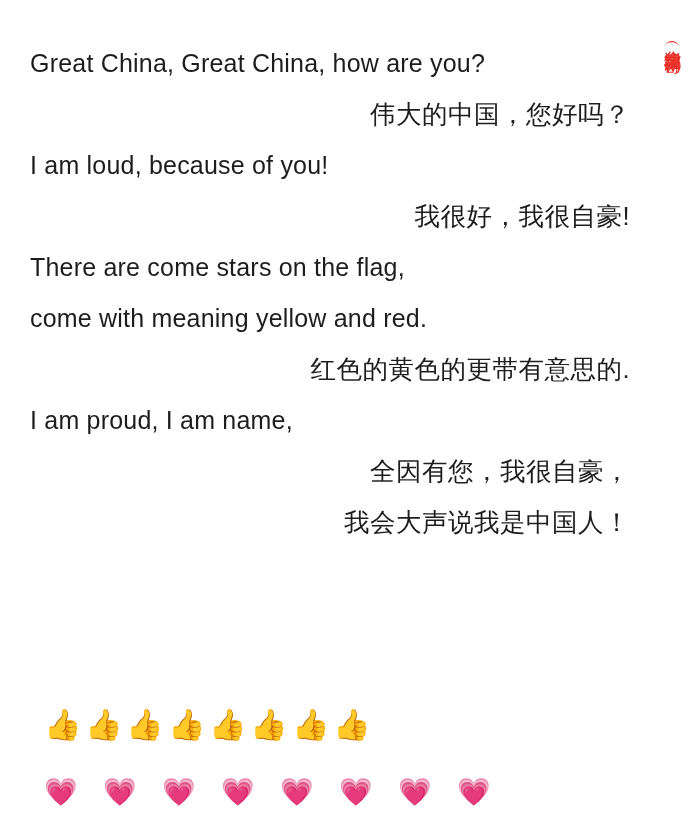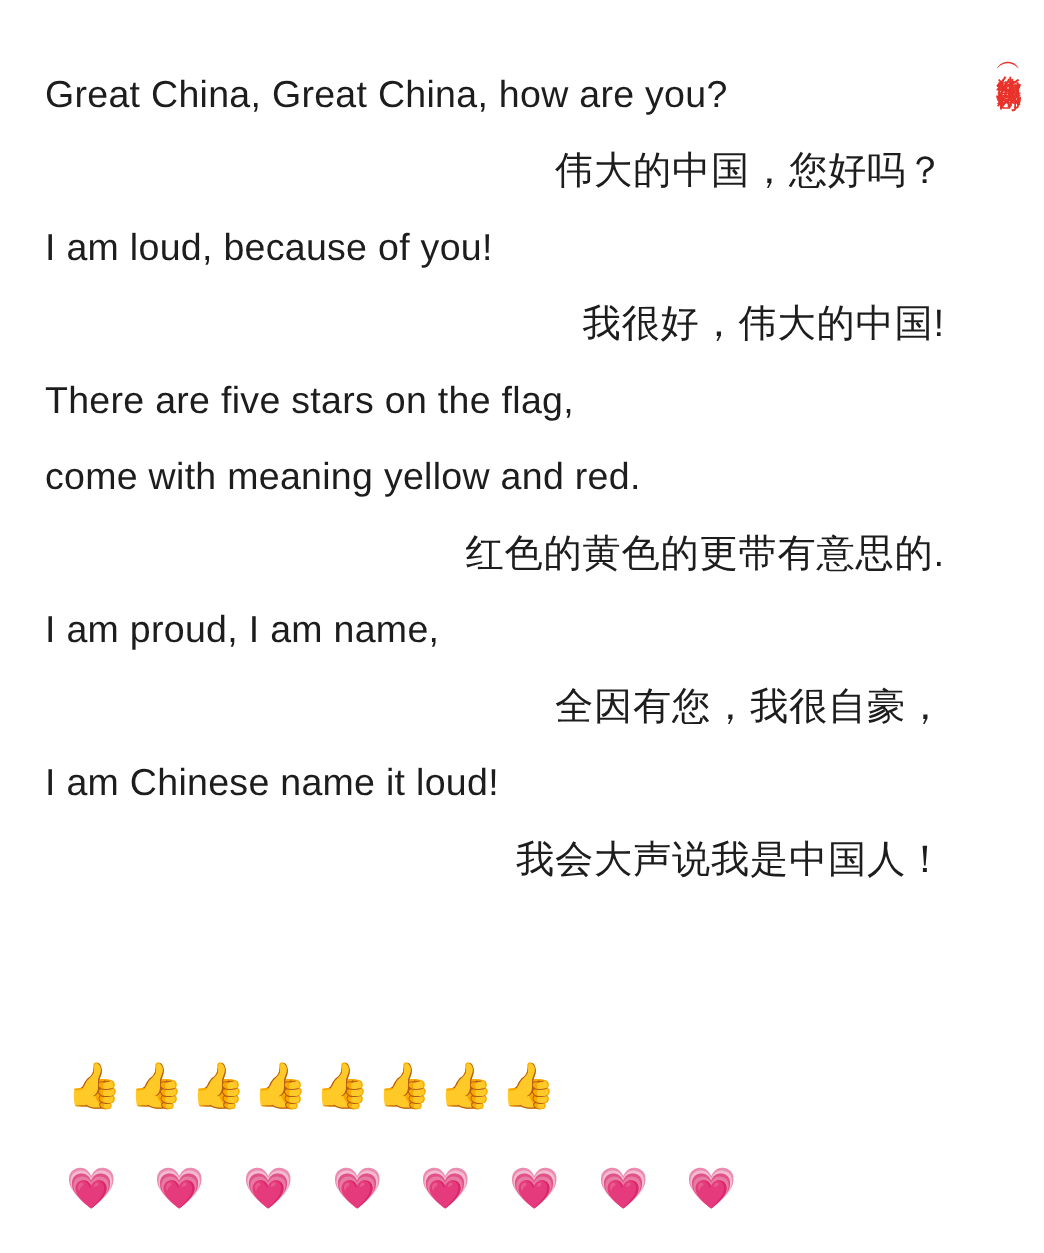--- a/index.html
+++ b/index.html
@@ -70,27 +70,26 @@
 </style>
 </head>
 <body>
 
 <div class="page">
 
   <div class="poem">
     <div class="line en">Great China, Great China, how are you?</div>
     <div class="line cn">伟大的中国，您好吗？</div>
     <div class="line en">I am loud, because of you!</div>
-    <div class="line cn">我很好，伟大的中国!</div>
-    <div class="line en">There are five stars on the flag,</div>
+    <div class="line cn">我很好，我很自豪!</div>
+    <div class="line en">There are come stars on the flag,</div>
     <div class="line en">come with meaning yellow and red.</div>
     <div class="line cn">红色的黄色的更带有意思的.</div>
     <div class="line en">I am proud, I am name,</div>
     <div class="line cn">全因有您，我很自豪，</div>
-    <div class="line en">I am Chinese name it loud!</div>
     <div class="line cn">我会大声说我是中国人！</div>
   </div>
 
   <div class="side-note">（华逸幼儿园原创诗）</div>
 
   <div class="emoji-row thumbs">👍👍👍👍👍👍👍👍</div>
   <div class="emoji-row hearts">💗 💗 💗 💗 💗 💗 💗 💗</div>
 
 </div>
 

